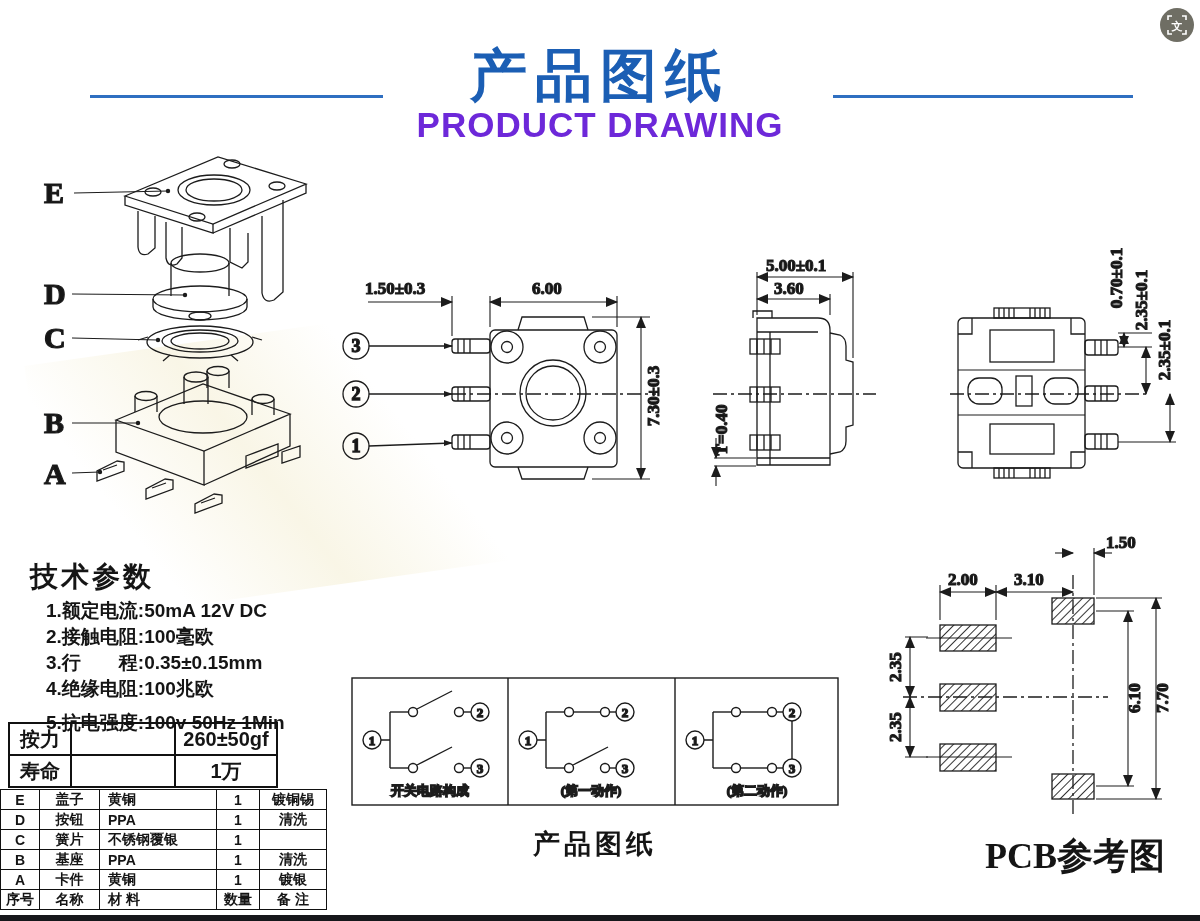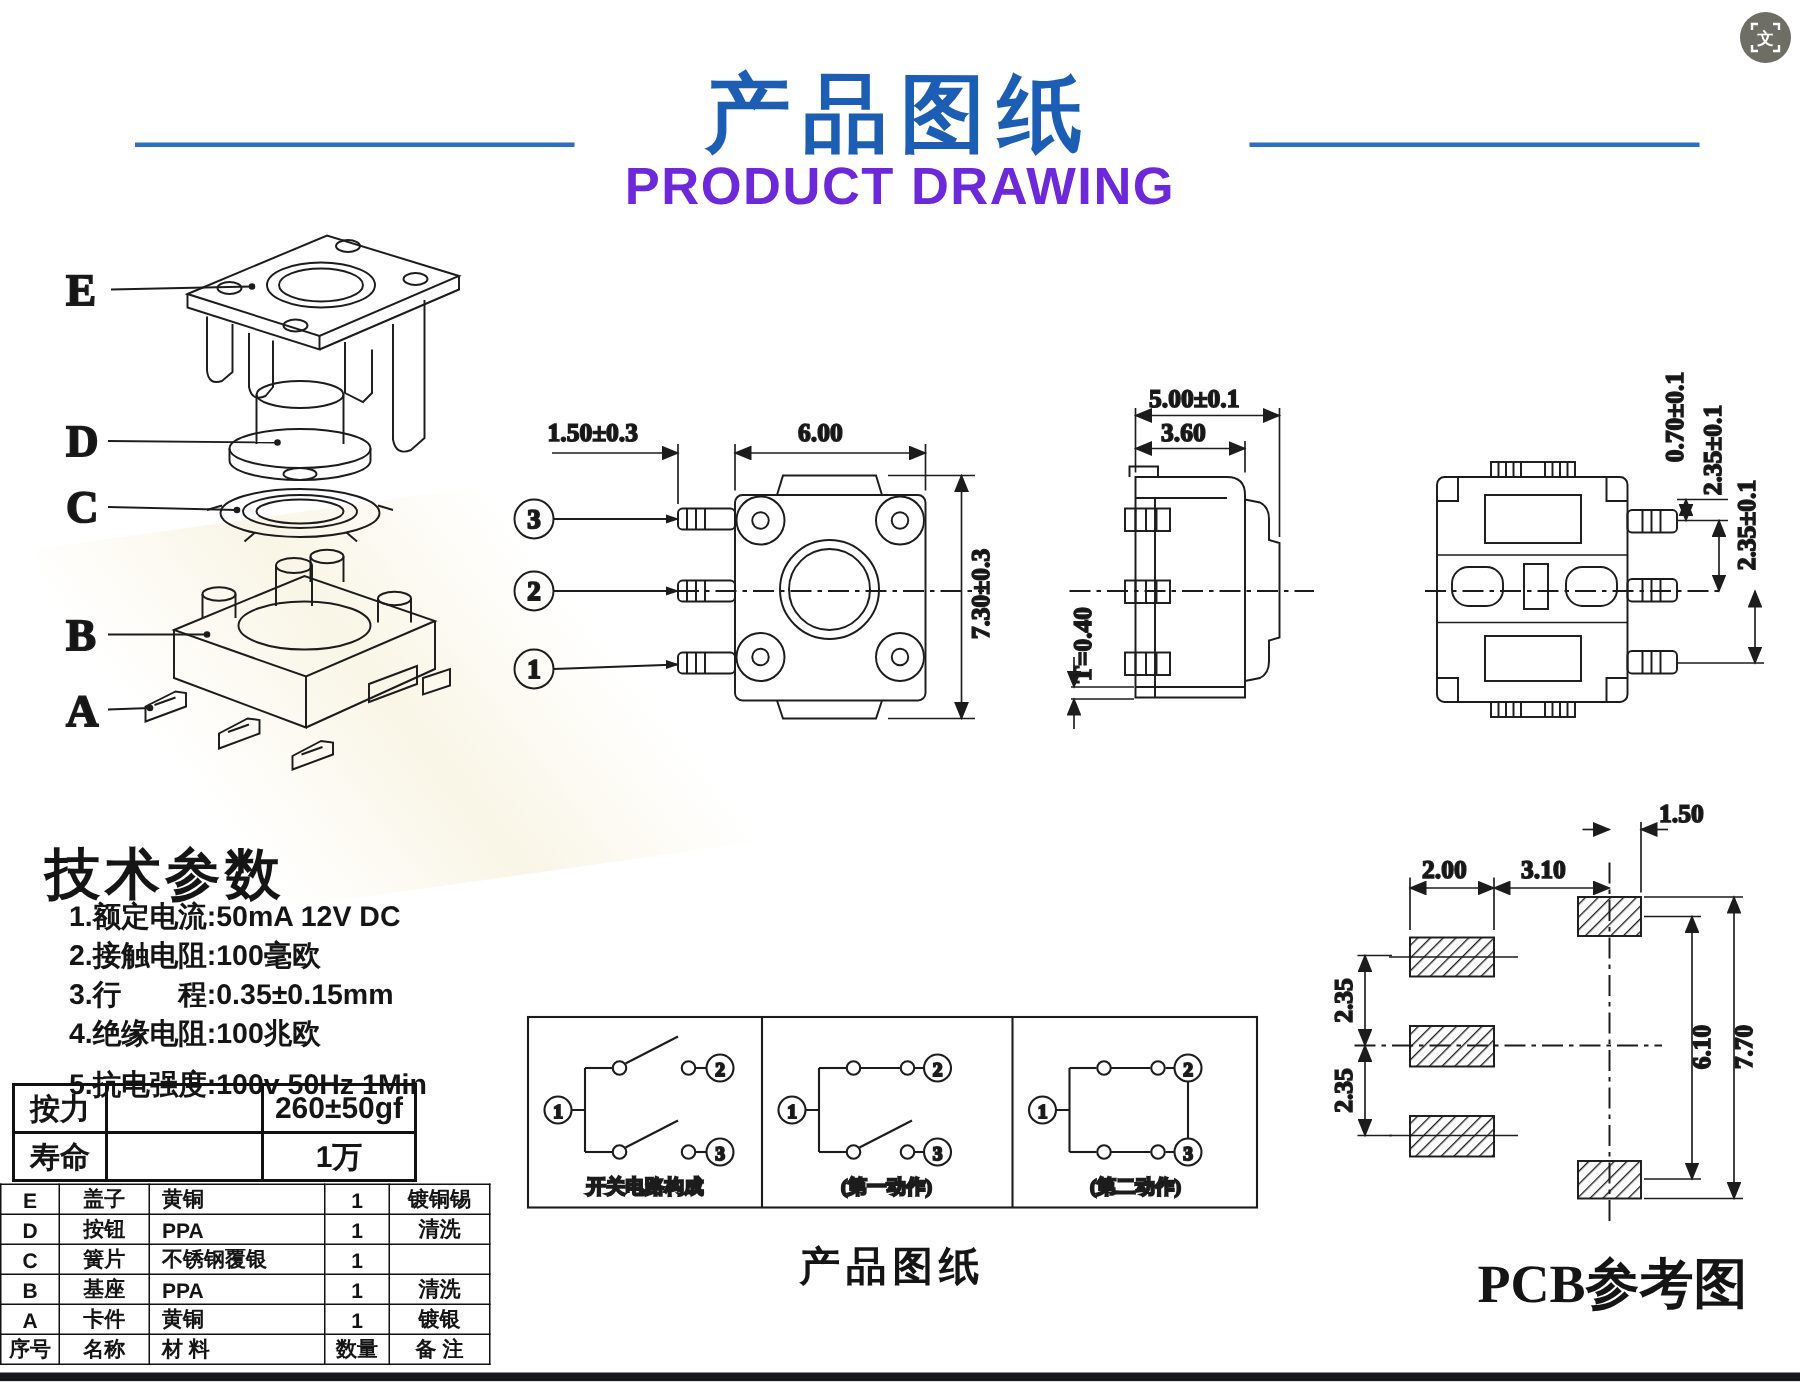--- a/index.html
+++ b/index.html
@@ -17,21 +17,21 @@
             background:#6f6e64;display:flex;align-items:center;justify-content:center;cursor:pointer;}
   
   svg.drawing{position:absolute;left:0;top:0;}
   svg.drawing text{font-family:"Liberation Serif",serif;font-weight:bold;fill:#151515;}
   .dim{font-size:17px;}
   .pin-num{font-size:18px;text-anchor:middle;}
   .part-label{font-size:30px;}
   .term-num{font-size:13px;text-anchor:middle;}
   .circ-cap{font-size:13px;text-anchor:middle;font-family:"Liberation Sans",sans-serif;font-weight:bold;}
   
-  .specs-title{position:absolute;left:30px;top:558px;font-size:37px;font-weight:bold;letter-spacing:3px;}
+  .specs-title{position:absolute;left:30px;top:558px;font-size:28px;font-weight:bold;letter-spacing:3px;}
   .spec-line{position:absolute;left:8px;font-size:19px;font-weight:bold;white-space:nowrap;margin-left:38px;}
   
   table.force{position:absolute;left:8px;top:722px;border-collapse:collapse;}
   table.force td{border:2.5px solid #111;font-weight:bold;font-size:20px;text-align:center;padding:0;}
   table.force td.c1{width:60px;height:30px;margin-top:25px;}
   table.force td.c2{width:102px;}
   table.force td.c3{width:100px;}
   
   table.materials{position:absolute;left:0;top:789px;border-collapse:collapse;}
   table.materials td{border:1.6px solid #111;font-size:14px;font-weight:bold;text-align:center;padding:0 2px;height:19px;}

